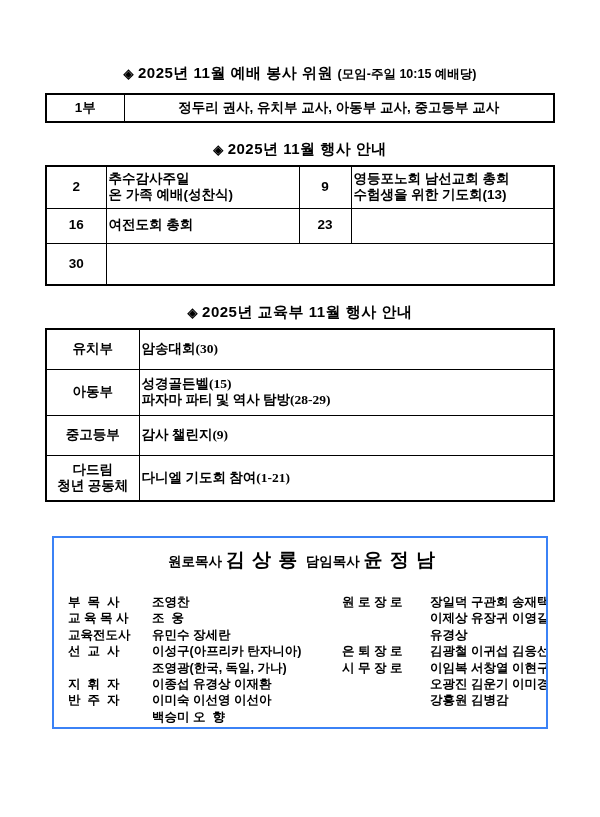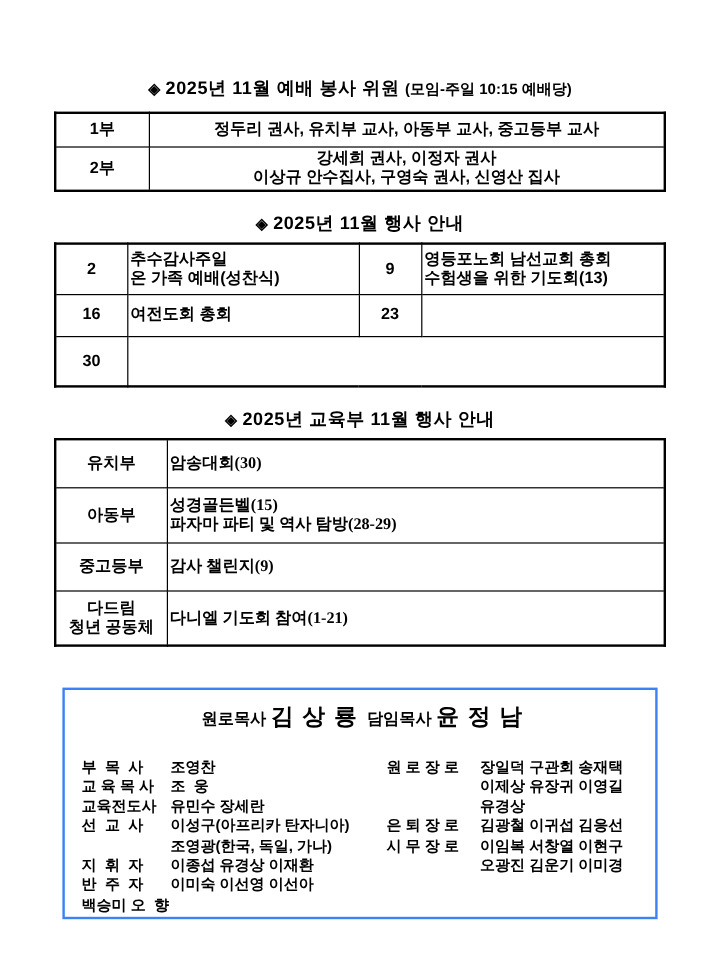--- a/index.html
+++ b/index.html
@@ -33,21 +33,21 @@
     height:193px;
     border:2px solid #3b82f6;
     padding:9px 10px 0 14px;
     overflow:hidden;
   }
   .staff-title { text-align:center; font-size:13.5px; margin-bottom:6px; white-space:pre; }
   .staff-title .big { font-size:19px; letter-spacing:1px; }
   .staff-grid {
     display:grid;
     grid-template-columns:66px 172px 70px 1fr;
-    column-gap:8px;
+    column-gap:18px;
     grid-auto-rows:16.4px;
     font-size:12.5px;
     line-height:16.4px;
   }
   .staff-grid span { white-space:pre; overflow:visible; }
 </style>
 </head>
 <body>
 
 <div class="content">
@@ -58,27 +58,20 @@
 
   <table class="mt-table1">
     <colgroup>
         <col style="width:78px">
         <col>
       </colgroup>
     <tbody>
     <tr style="height:28px;">
       <td class="c">1부</td>
       <td class="c">정두리 권사, 유치부 교사, 아동부 교사, 중고등부 교사</td>
-    </tr>
-    <tr style="height:37px;">
-      <td class="c">2부</td>
-      <td class="c">
-        <div>강세희 권사, 이정자 권사</div>
-        <div>이상규 안수집사, 구영숙 권사, 신영산 집사</div>
-      </td>
     </tr>
   </tbody>
     </table>
 
   <h2 class="sec-title mt-title2"><span class="bullet">◈</span><span>2025년 11월 행사 안내</span>
   </h2>
 
   <table class="mt-table2">
     <colgroup>
         <col style="width:60px">
@@ -194,20 +187,21 @@
       <span>이임복 서창열 이현구</span>
 
       <span>지  휘  자</span>
       <span>이종섭 유경상 이재환</span>
       <span></span>
       <span>오광진 김운기 이미경</span>
 
       <span>반  주  자</span>
       <span>이미숙 이선영 이선아</span>
       <span></span>
+      <span>강흥원 김병감</span>
 
       <span></span>
       <span>백승미 오  향</span>
       <span></span>
       <span></span>
     </div>
   </div>
 
 </div>
 

